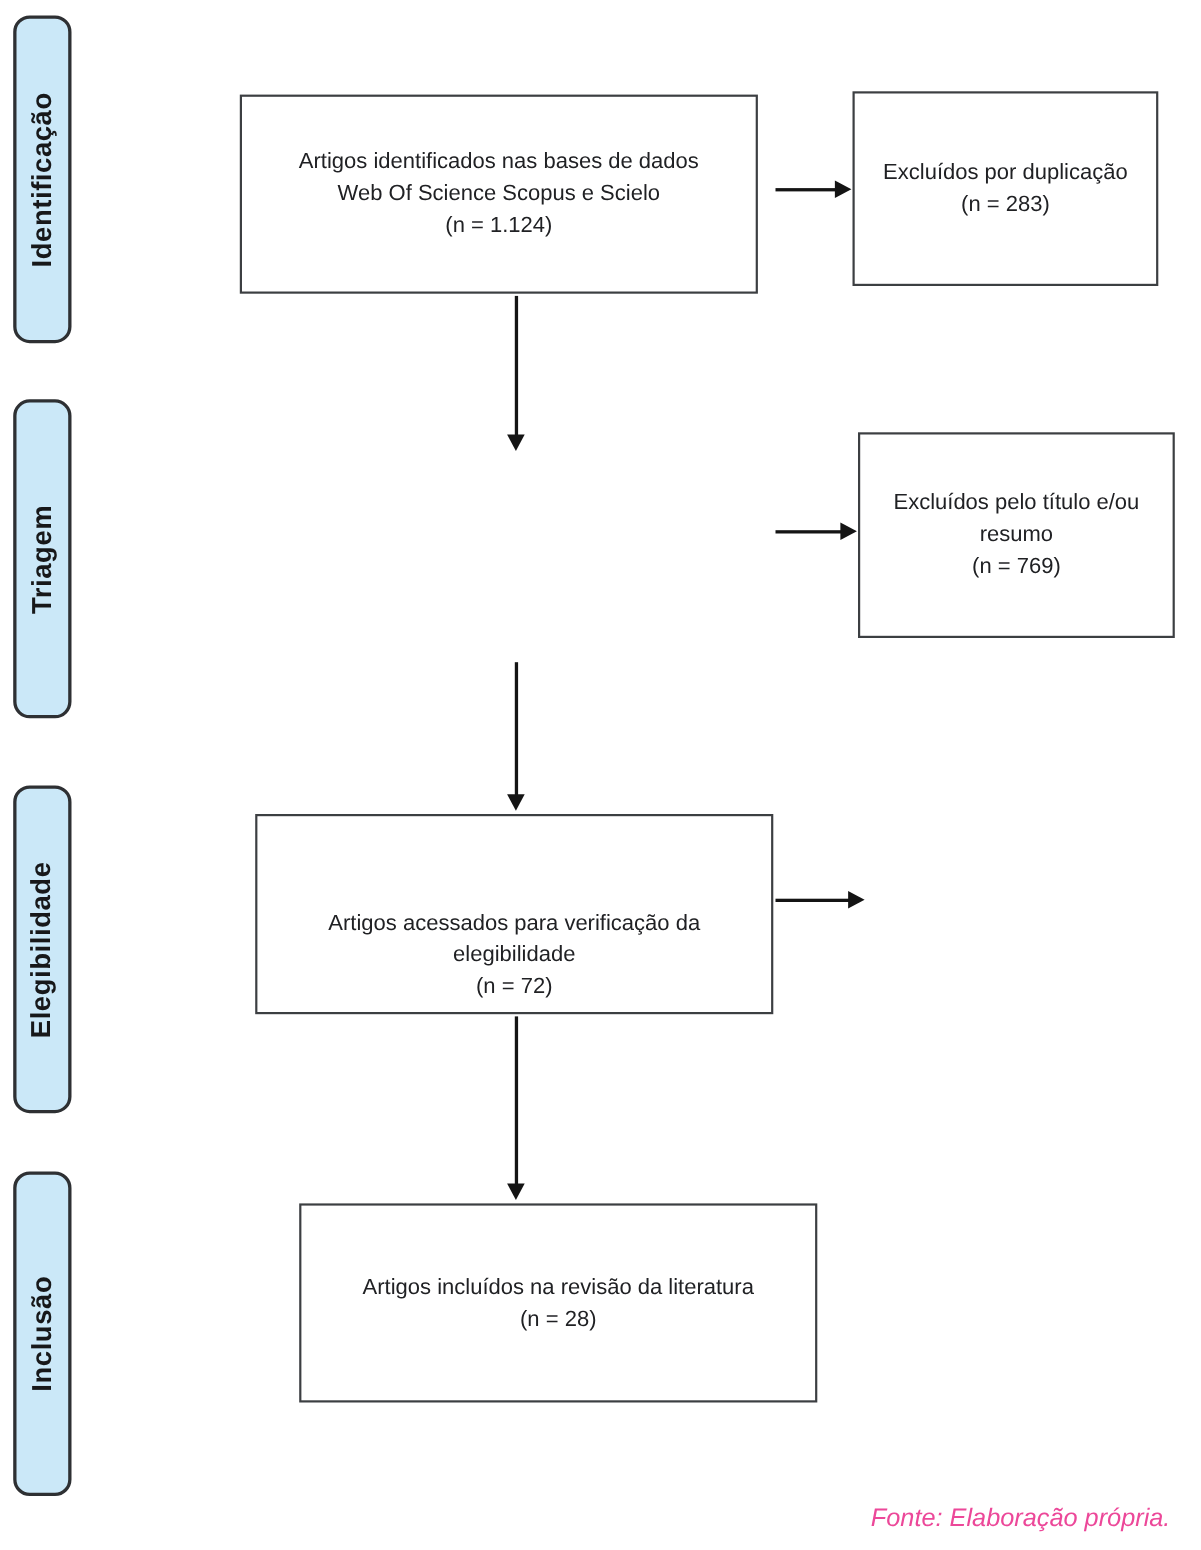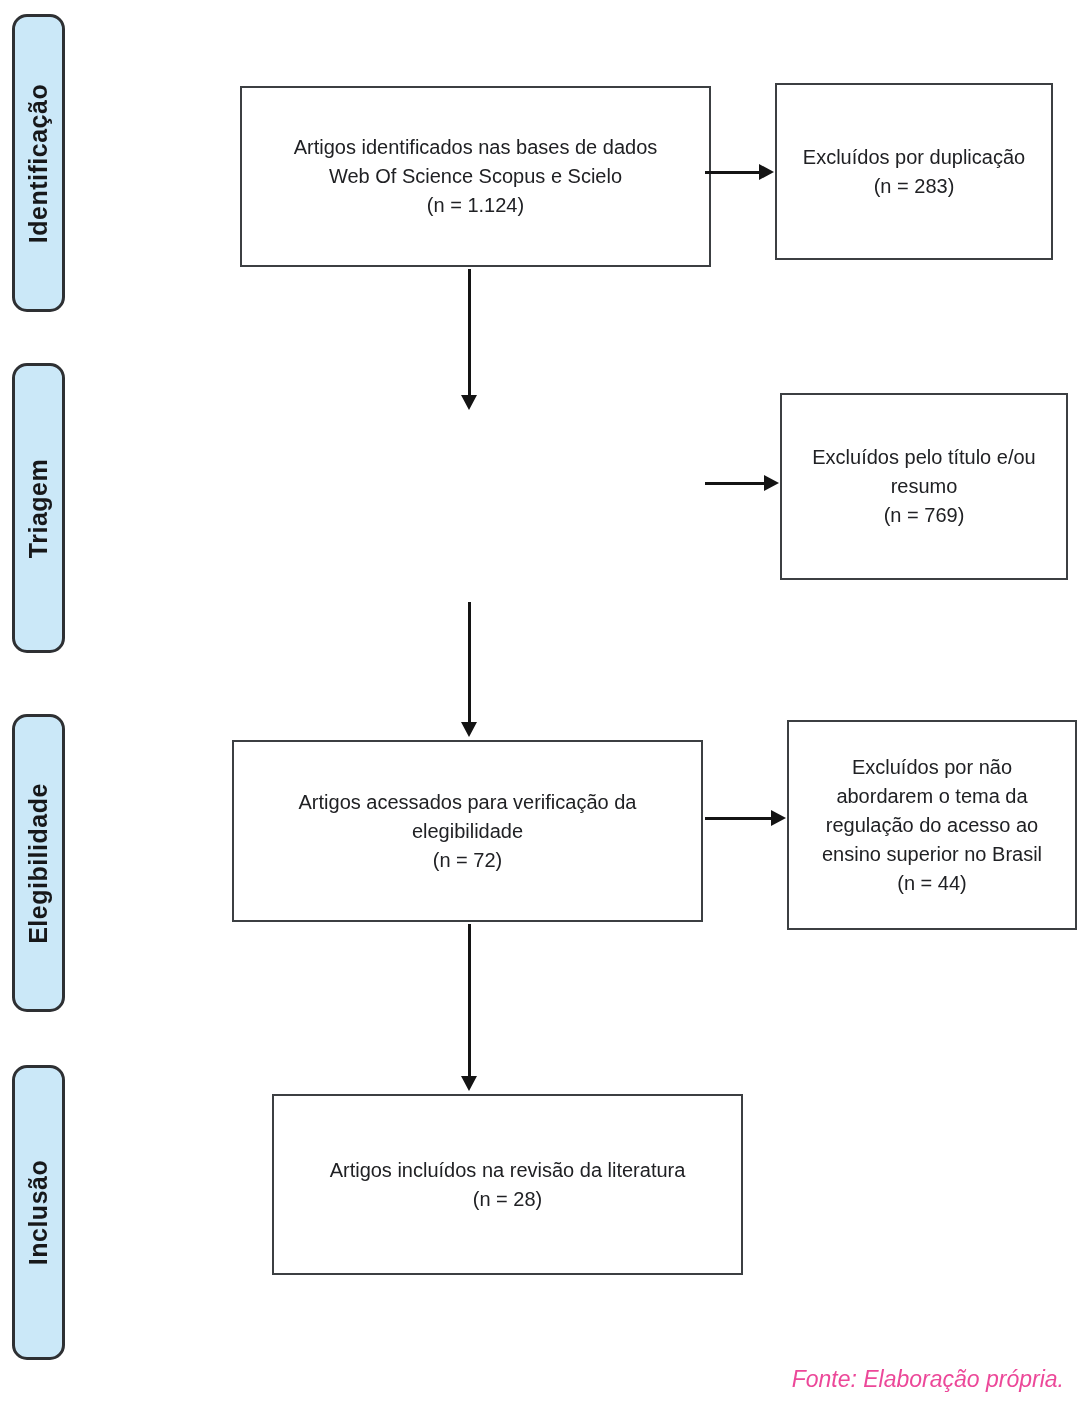--- a/index.html
+++ b/index.html
@@ -47,23 +47,23 @@
     align-items: center;
     justify-content: center;
     text-align: center;
     color: #202124;
     font-size: 20px;
     line-height: 29px;
     padding: 8px 10px;
   }
   .box span { white-space: pre-line; }
 
-  .main-1 { left: 240px; top: 86px;   width: 471px; height: 181px; }
+  .main-1 { left: 218px; top: 86px;   width: 471px; height: 181px; }
   .main-2 { left: 232px; top: 413px;  width: 471px; height: 187px; }
-  .main-3 { left: 232px; top: 740px;  width: 471px; height: 182px; }
+  .main-3 { left: 232px; top: 740px;  width: 471px; height: 182px; align-items: flex-end; }
   .main-4 { left: 232px; top: 1094px; width: 471px; height: 181px; margin-left: 40px; }
 
   .excl-1 { left: 775px; top: 83px;  width: 278px; height: 177px; }
   .excl-2 { left: 780px; top: 393px; width: 288px; height: 187px; }
   .excl-3 { left: 787px; top: 720px; width: 290px; height: 210px; }
 
   
   .arrow { position: absolute; }
   .arrow-down { width: 16px; }
   .arrow-down .shaft {
@@ -141,27 +141,20 @@
 
   <div class="box excl-1">
     <span>Excluídos por duplicação
 (n = 283)</span>
   </div>
   <div class="box excl-2">
     <span>Excluídos pelo título e/ou
 resumo
 (n = 769)</span>
   </div>
-  <div class="box excl-3">
-    <span>Excluídos por não
-abordarem o tema da
-regulação do acesso ao
-ensino superior no Brasil
-(n = 44)</span>
-  </div>
 
   <div class="arrow arrow-down arr-v1">
     <div class="shaft"></div>
     <div class="head"></div>
   </div>
   <div class="arrow arrow-down arr-v2">
     <div class="shaft"></div>
     <div class="head"></div>
   </div>
   <div class="arrow arrow-down arr-v3">

